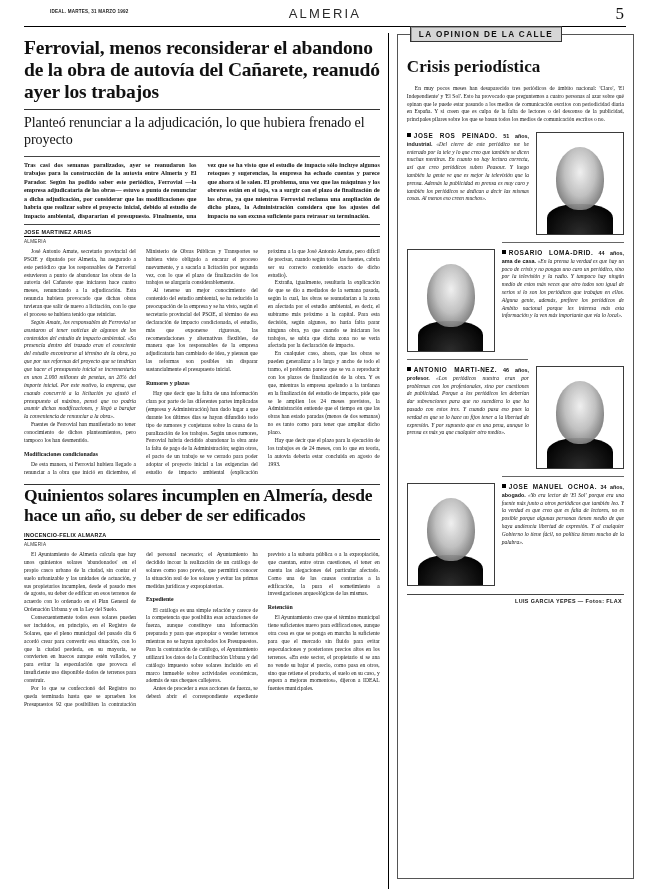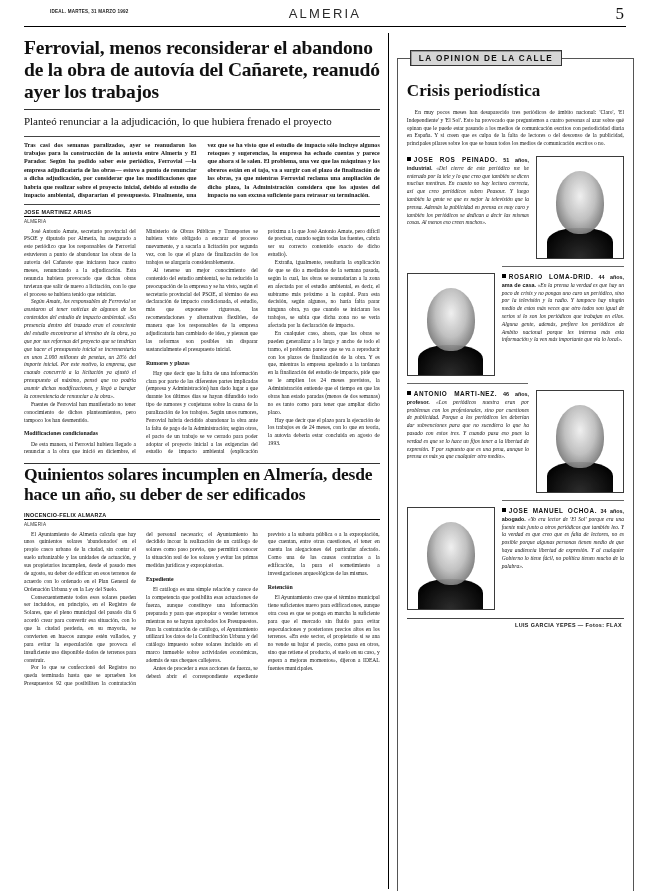--- a/index.html
+++ b/index.html
@@ -76,39 +76,38 @@
     background: #000;
     margin: 2px 0 0 0;
     flex: 0 0 1px;
     align-self: stretch;
   }
   .right-col {
     width: 254px;
     padding: 0 2px 0 8px;
     box-sizing: border-box;
     position: relative;
-    margin-top: 24px;
   }
 
   
   .headline {
     font-family: "Liberation Serif", serif;
     font-weight: bold;
     font-size: 19.5px;
     line-height: 1.12;
     letter-spacing: -0.2px;
     margin: 6px 0 0 0;
   }
   .hl-rule {
     border: none;
     border-top: 0.7px solid #333;
     margin: 7px 0 5px 0;
   }
   .subhead {
-    font-size: 11px;
+    font-size: 14px;
     line-height: 1.2;
     margin: 0 0 7px 0;
     letter-spacing: -0.05px;
   }
   .lead {
     column-count: 2;
     column-gap: 11px;
     font-size: 6.1px;
     line-height: 1.38;
     font-weight: bold;

